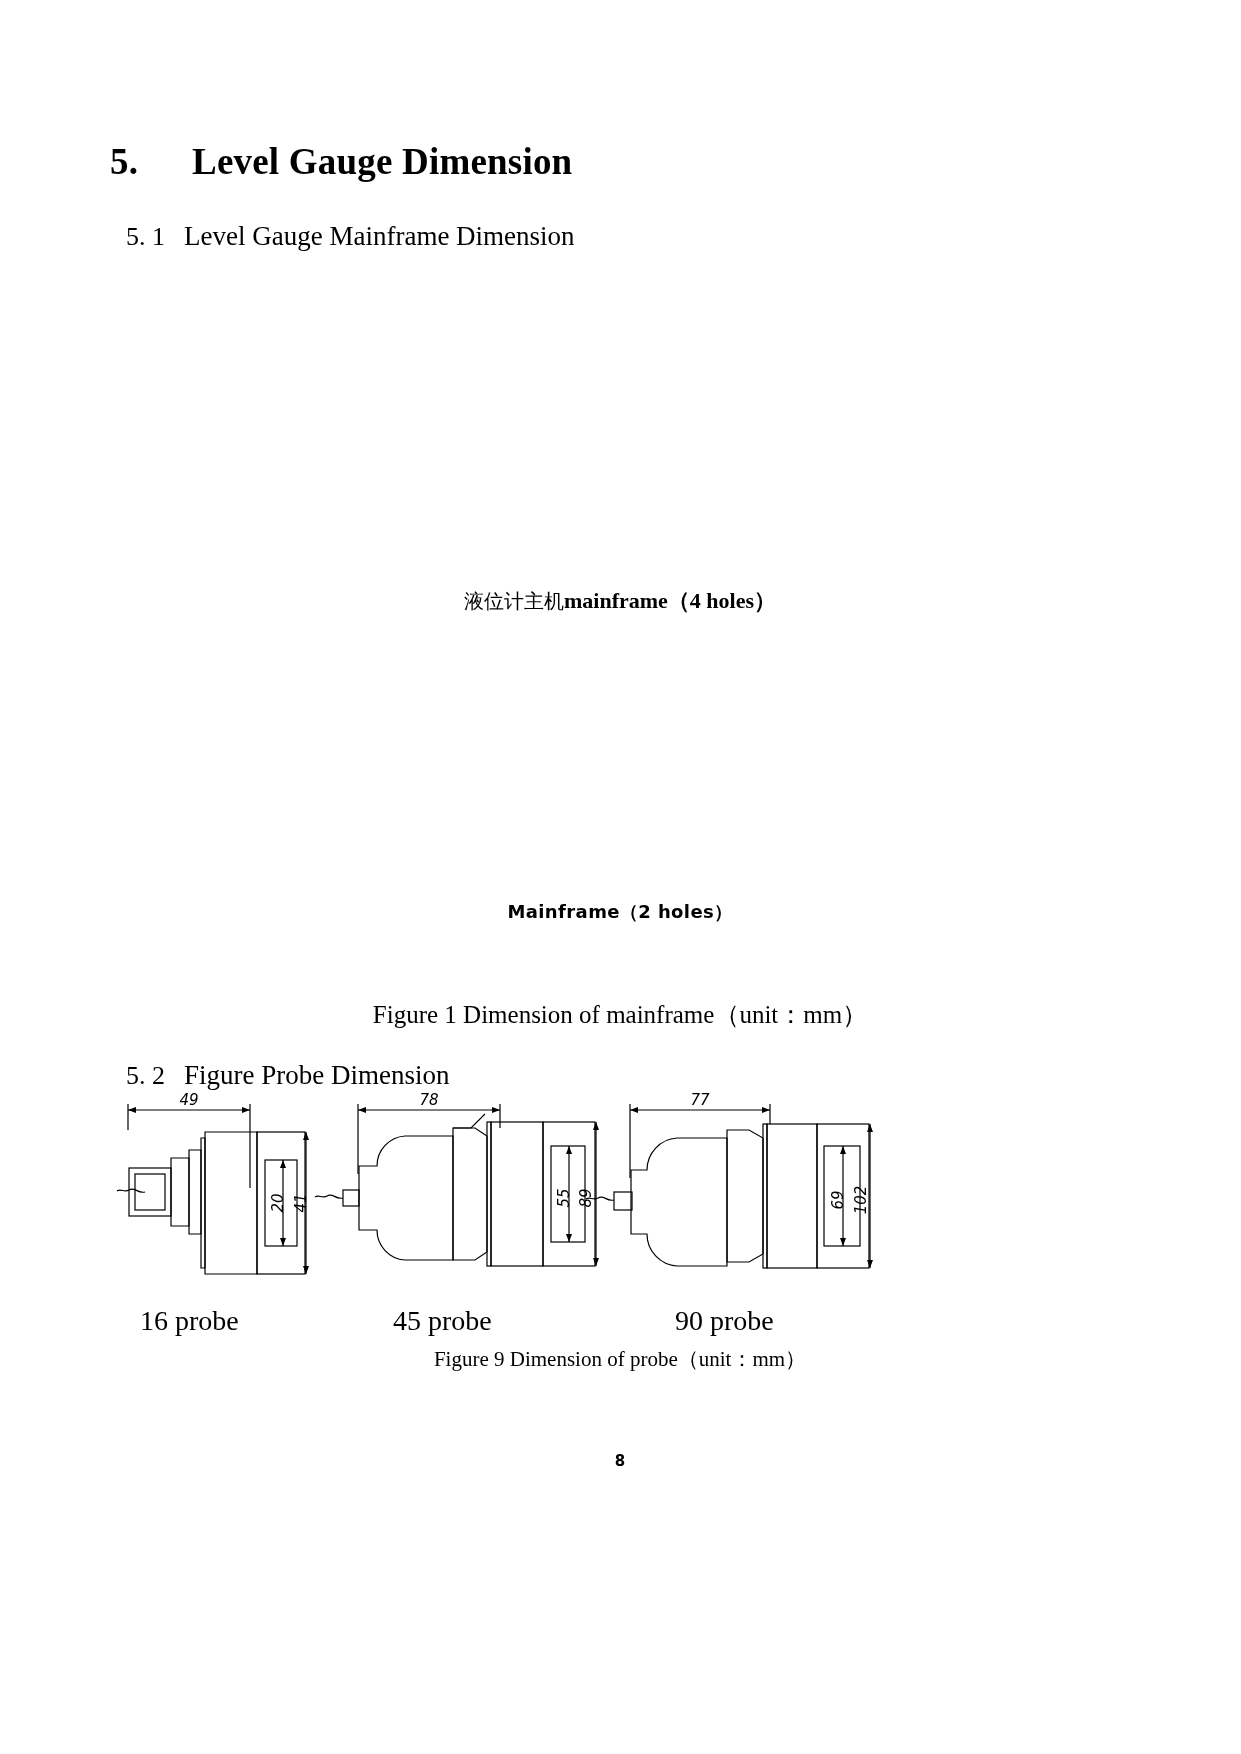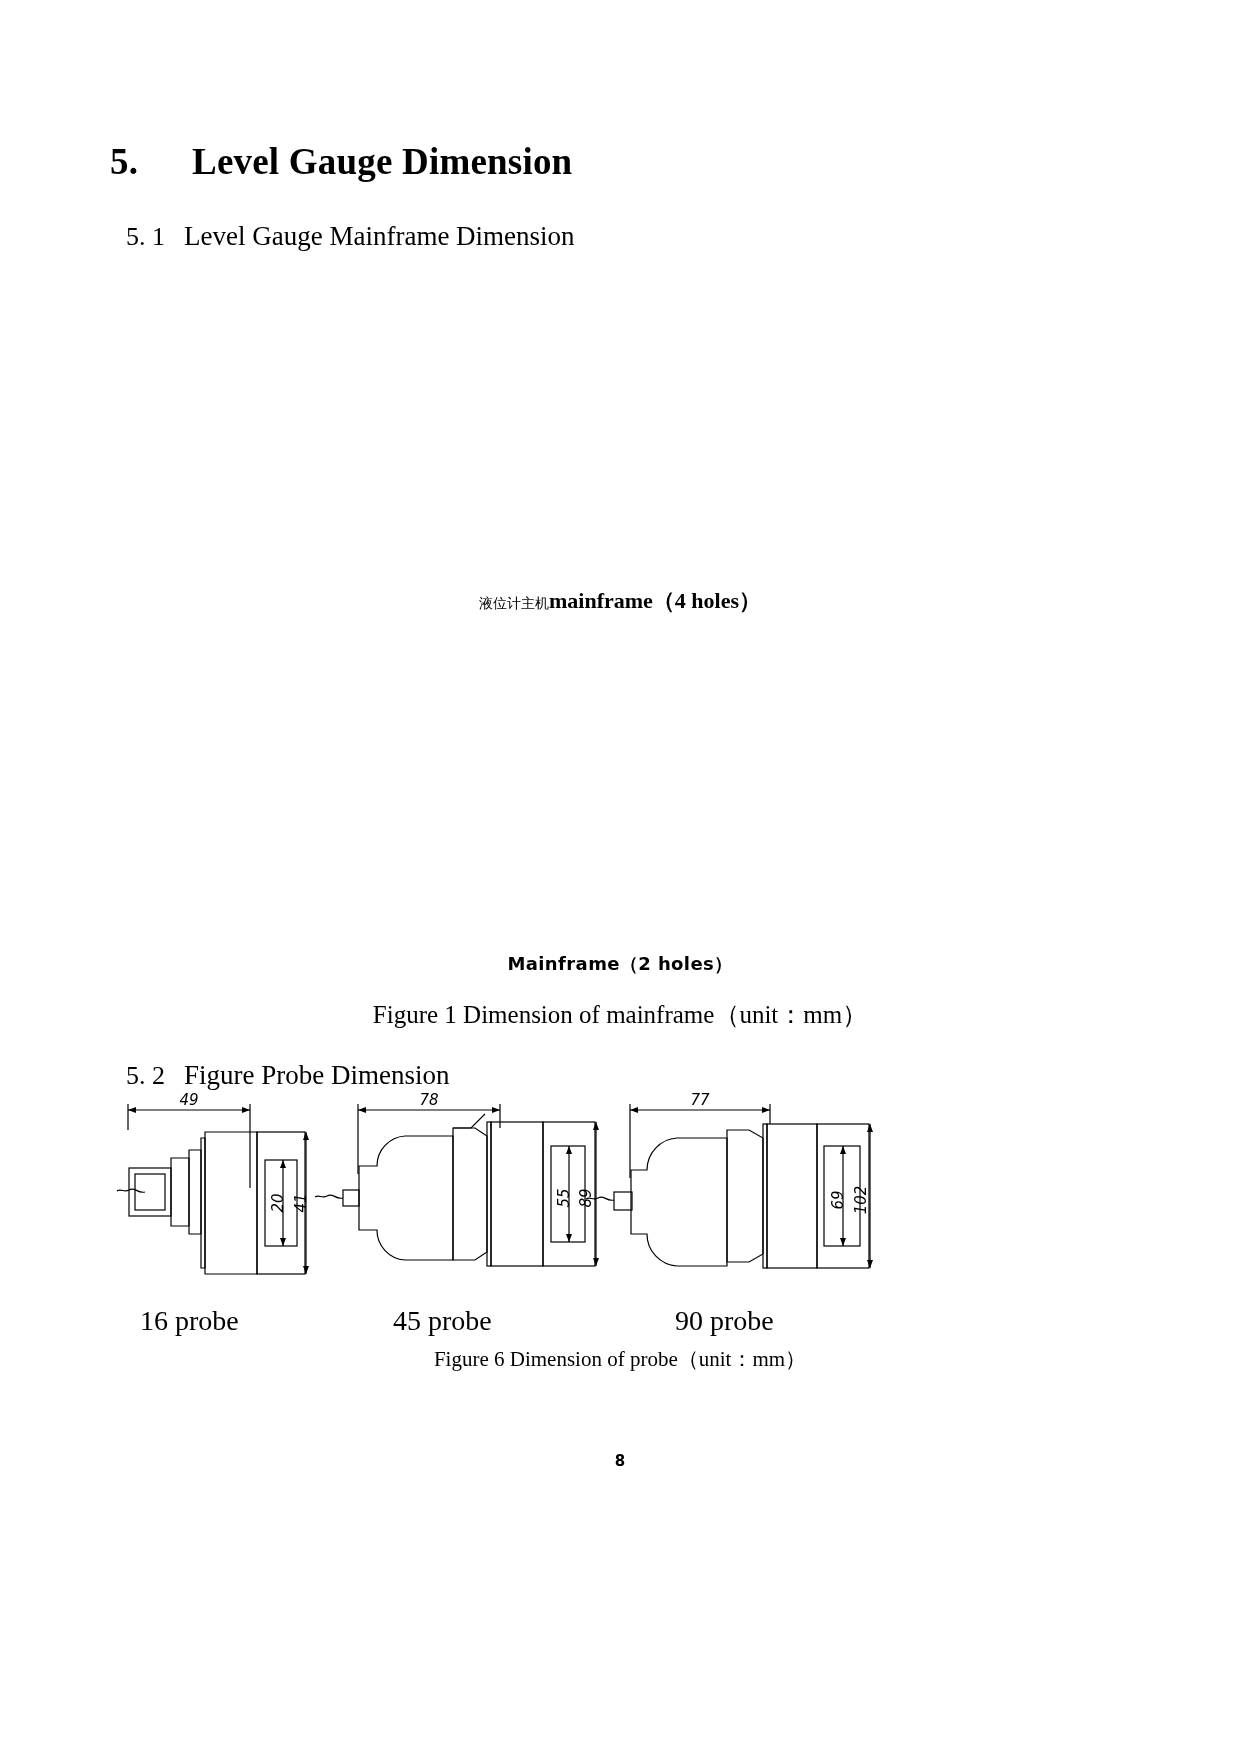--- a/index.html
+++ b/index.html
@@ -65,30 +65,30 @@
   .fig1-label-top {
     position: absolute;
     top: 586px;
     left: 0;
     width: 1020px;
     text-align: center;
     font-size: 19px;
   }
   .fig1-label-top .cn {
     font-family: "DejaVu Sans", sans-serif;
-    font-size: 14px;
+    font-size: 20px;
   }
   .fig1-label-top .en {
     font-family: Liberation Serif, serif;
     font-weight: bold;
     font-size: 22px;
   }
   .fig1-label-mid {
     position: absolute;
-    top: 952px;
+    top: 900px;
     left: 0;
     width: 1020px;
     text-align: center;
     font-family: "DejaVu Sans", sans-serif;
     font-weight: bold;
     font-size: 18px;
     letter-spacing: 0.4px;
   }
   .fig1-caption {
     position: absolute;
@@ -170,21 +170,21 @@
     </div>
 
     <div class="fig1-label-mid">Mainframe（2 holes）</div>
 
     <div class="fig1-caption">Figure 1 Dimension of mainframe（unit：mm）</div>
 
     <h2 class="sub-title sub-2">
       <span class="num">5. 2</span><span>Figure Probe Dimension</span>
     </h2>
 
-    <div class="fig2-caption">Figure 6    Dimension of probe（unit：mm）</div>
+    <div class="fig2-caption">Figure 9    Dimension of probe（unit：mm）</div>
 
     <div class="page-number">8</div>
   </div>
 
   <div class="fig2-wrap">
     <svg width="810" height="210" viewBox="0 0 810 210">
       <g fill="none" stroke="#000" stroke-width="1.2">
 
         <g>
 

